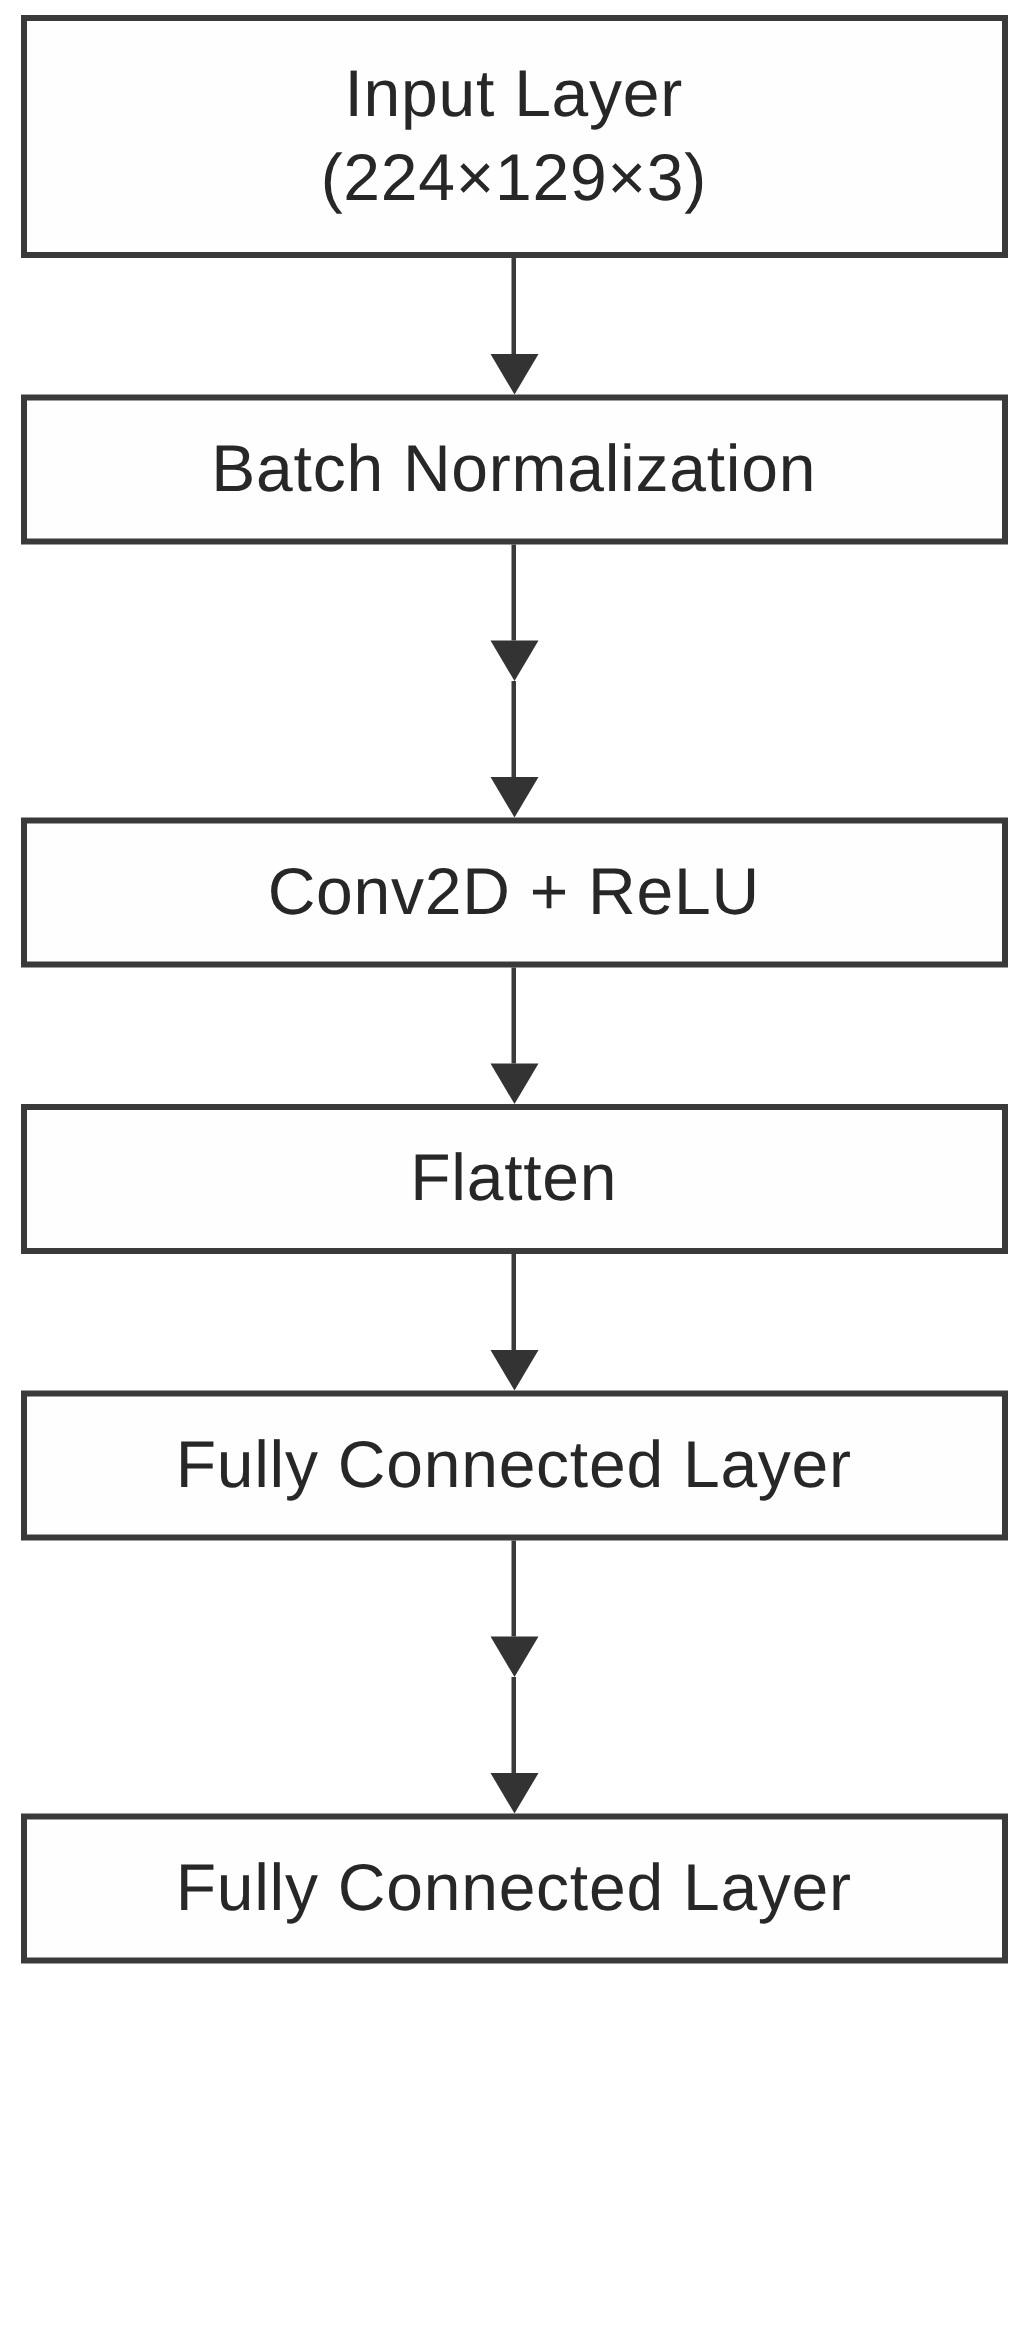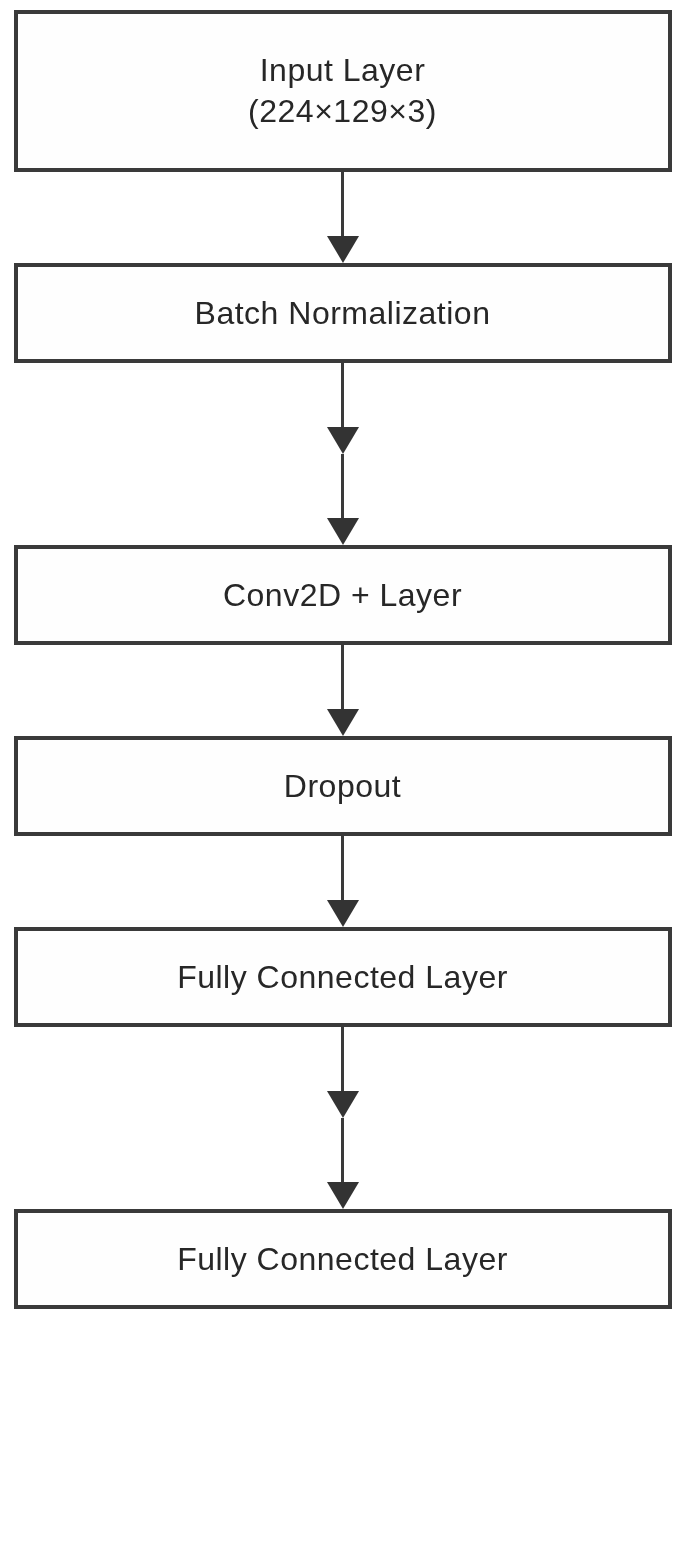--- a/index.html
+++ b/index.html
@@ -28,21 +28,21 @@
     display: flex;
     flex-direction: column;
     align-items: center;
     justify-content: center;
     flex: 0 0 auto;
   }
   .flow-node.tall {
     height: 162px;
   }
   .node-label {
-    font-size: 32px;
+    font-size: 44px;
     line-height: 1.28;
     color: #272727;
     text-align: center;
     letter-spacing: 0.5px;
     white-space: nowrap;
   }
   .arrow-connector {
     height: 91px;
     flex: 0 0 auto;
     display: flex;
@@ -87,30 +87,30 @@
     <div class="arrow-head"></div>
   </div>
 
 
   <div class="arrow-connector">
     <div class="arrow-line"></div>
     <div class="arrow-head"></div>
   </div>
 
   <div class="flow-node">
-    <span class="node-label">Conv2D + Layer</span>
+    <span class="node-label">Conv2D + ReLU</span>
   </div>
 
   <div class="arrow-connector">
     <div class="arrow-line"></div>
     <div class="arrow-head"></div>
   </div>
 
   <div class="flow-node">
-    <span class="node-label">Dropout</span>
+    <span class="node-label">Flatten</span>
   </div>
 
   <div class="arrow-connector">
     <div class="arrow-line"></div>
     <div class="arrow-head"></div>
   </div>
 
   <div class="flow-node">
     <span class="node-label">Fully Connected Layer</span>
   </div>

